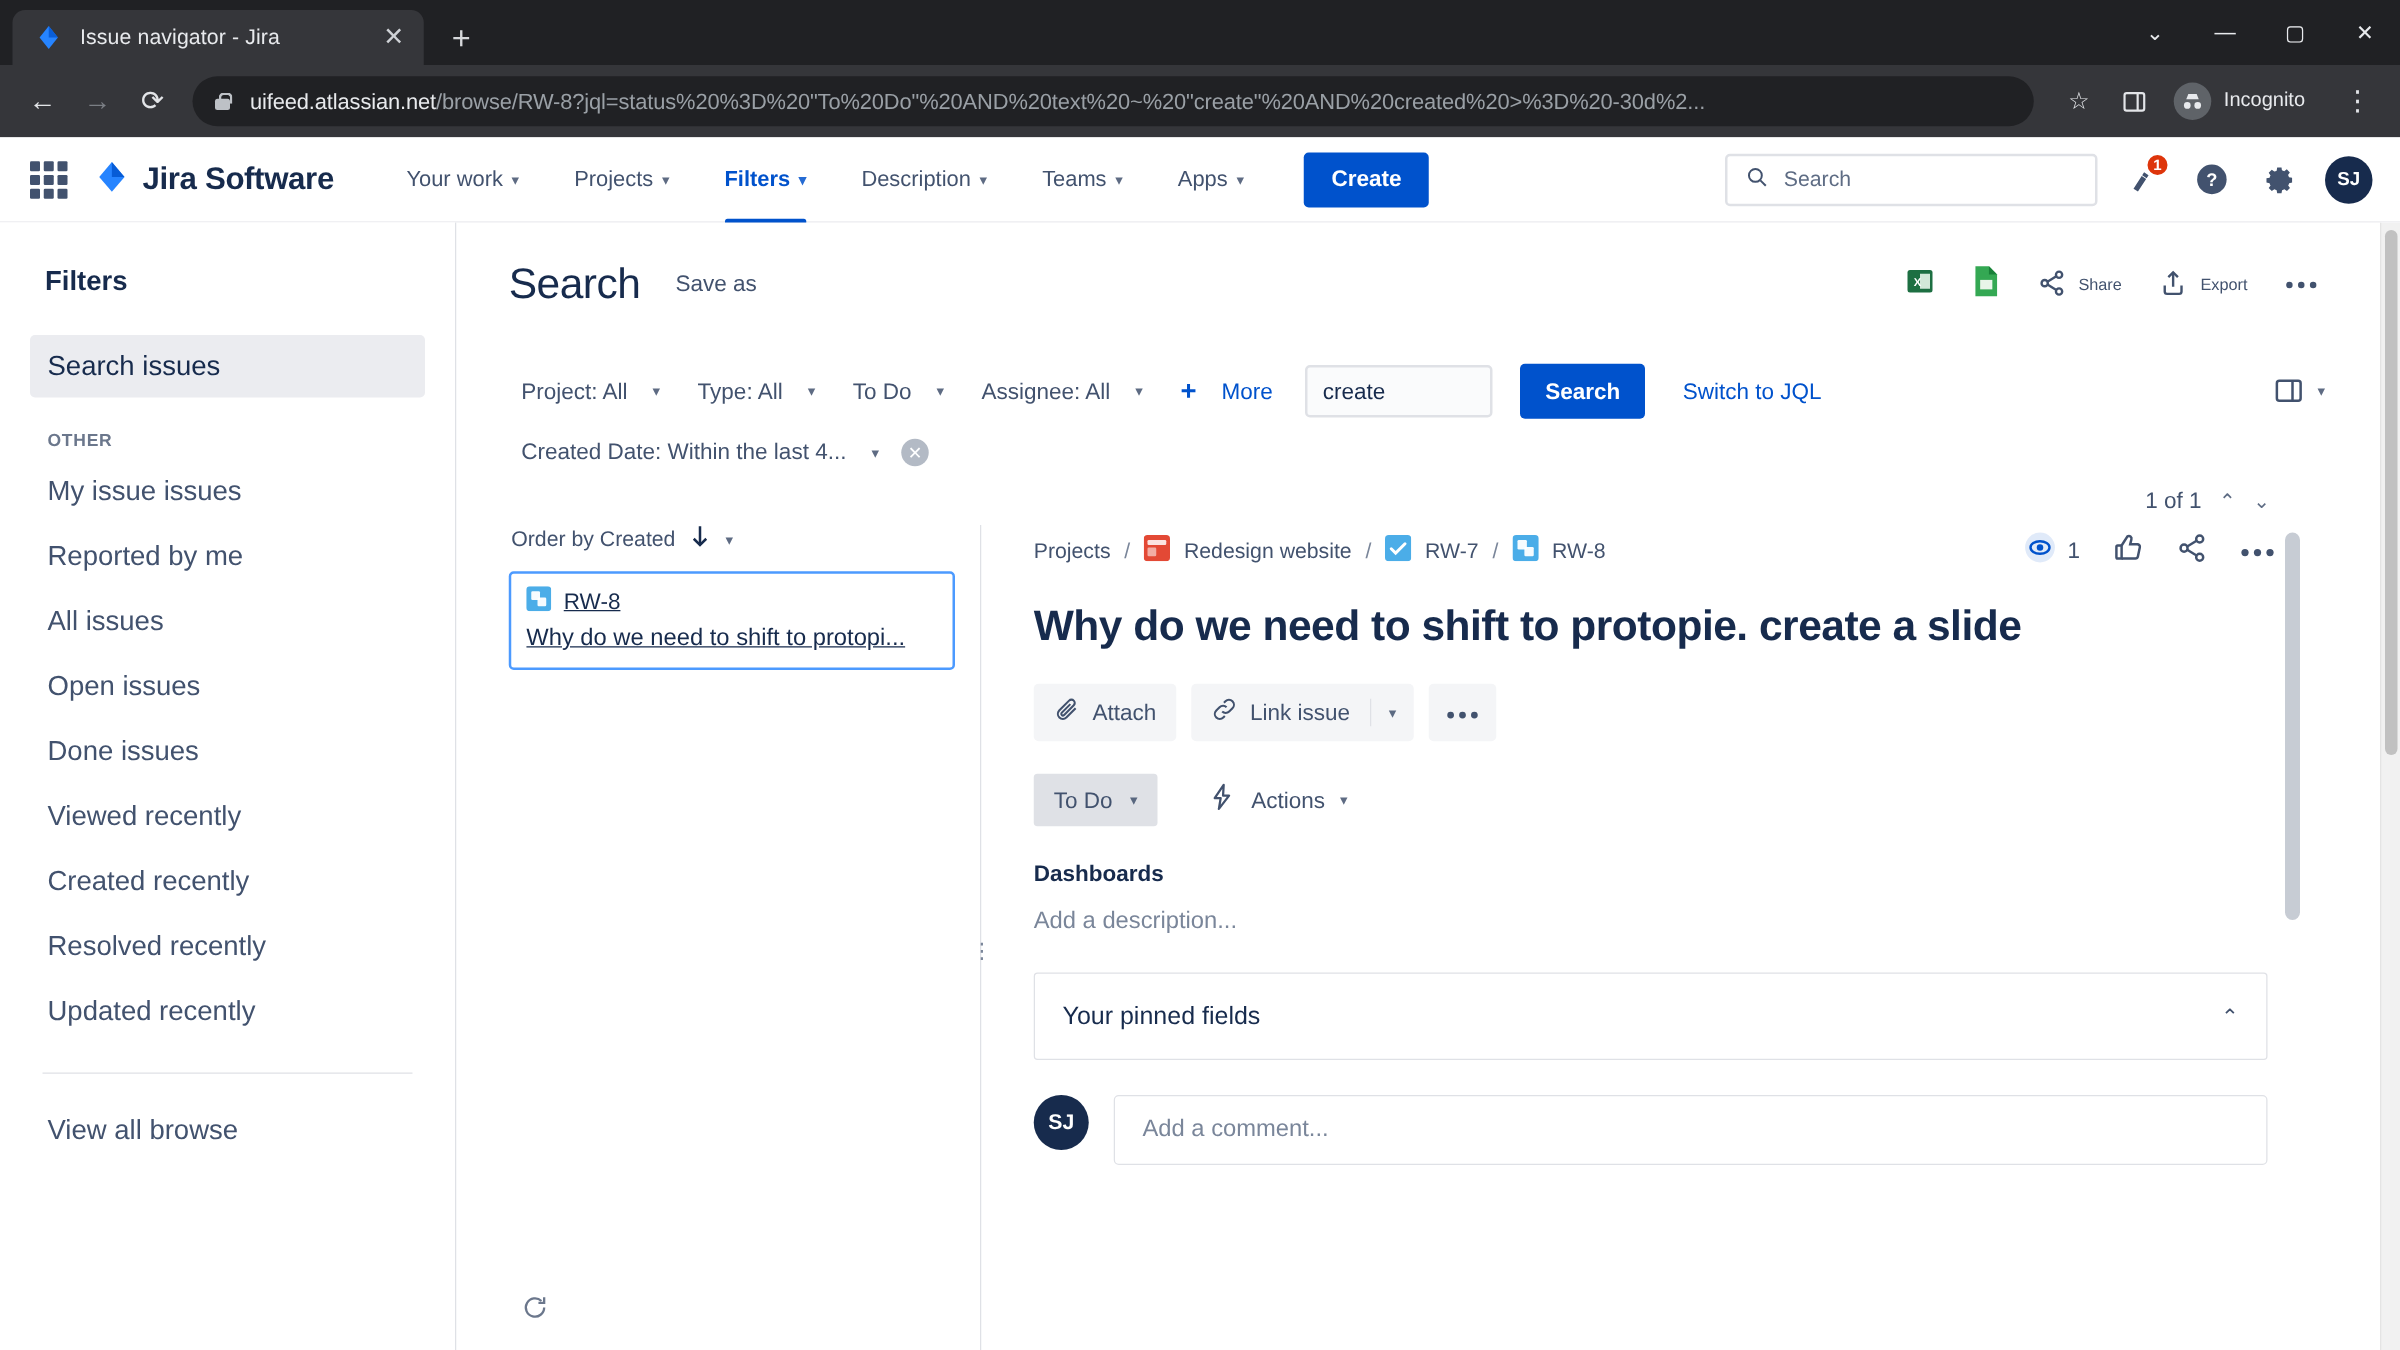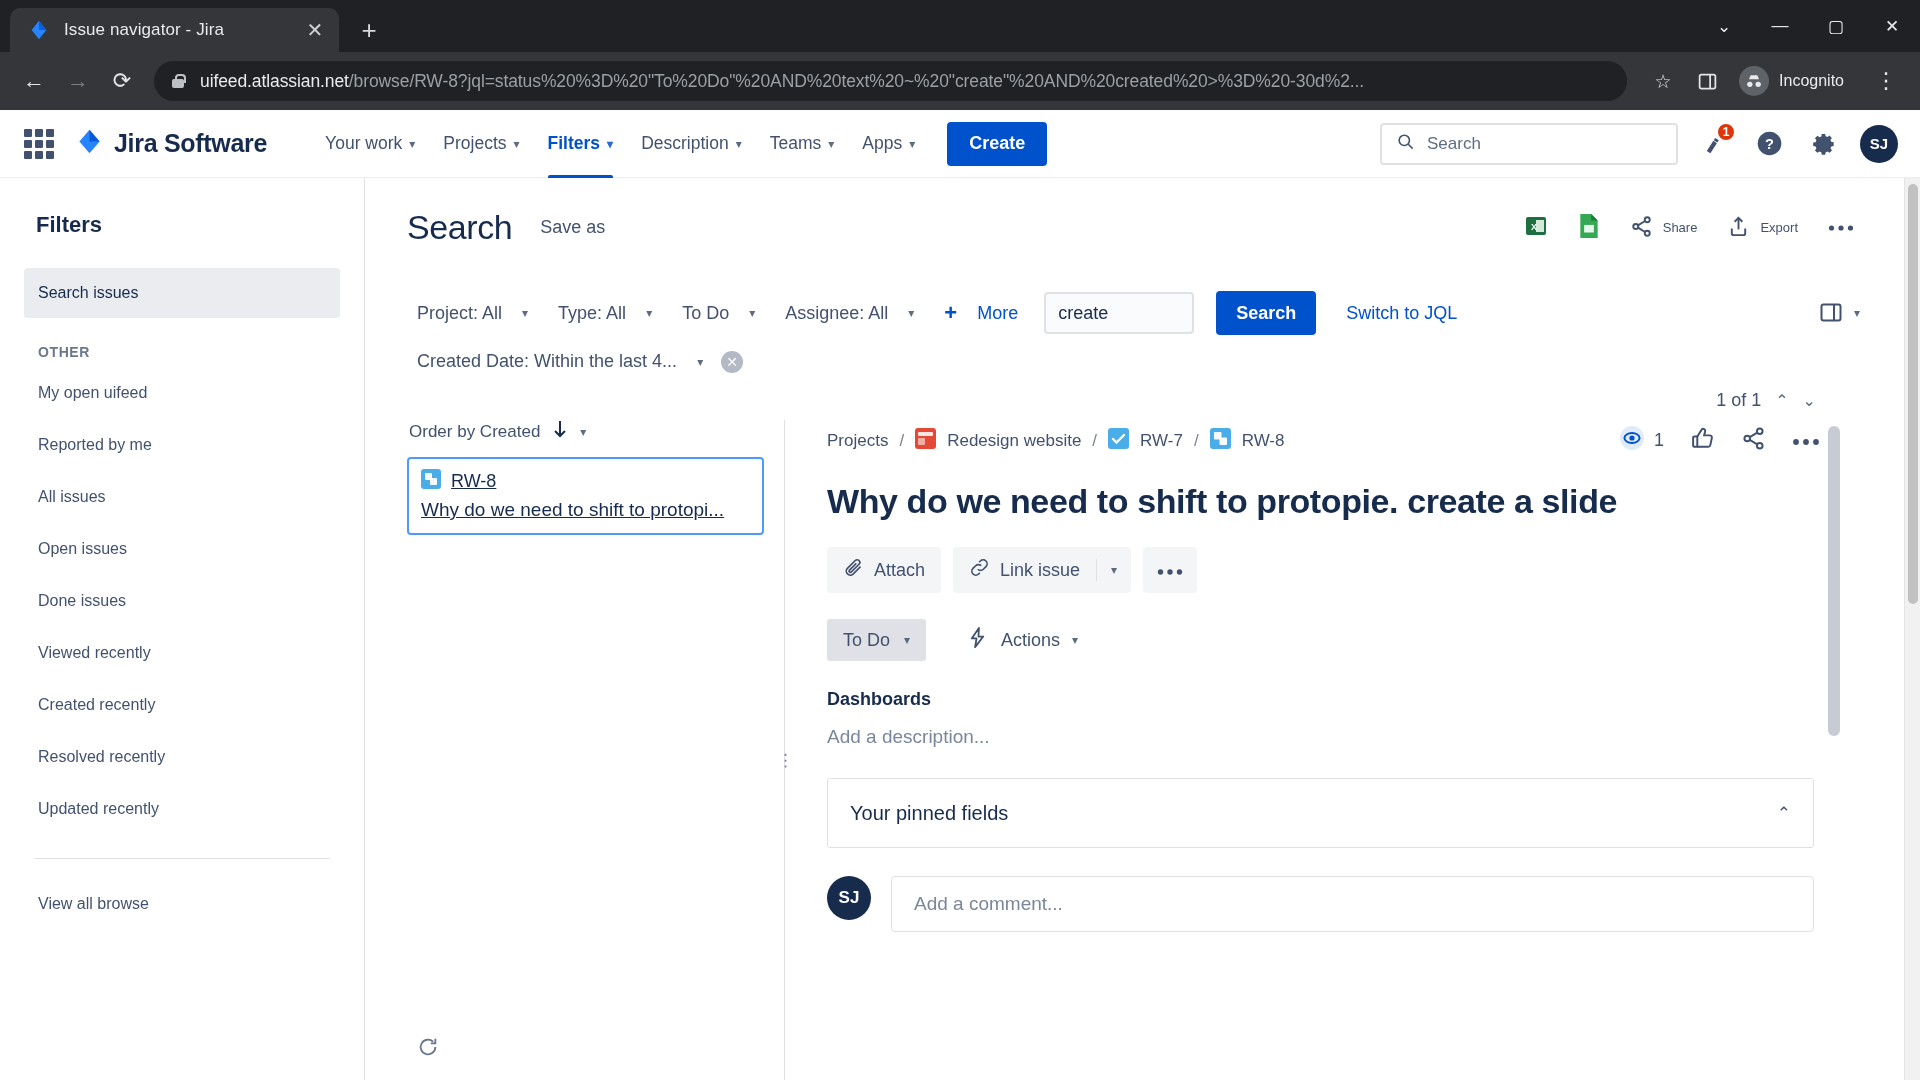--- a/index.html
+++ b/index.html
@@ -119,21 +119,21 @@
     display:flex; align-items:center;
     padding: 0 22px 0 24px;
     border-bottom: 1px solid #ebecf0;
     background:#fff;
   }
   .appswitcher { width: 30px; height:30px; display:grid;
     grid-template-columns: repeat(3,1fr); gap:3px; margin-right: 22px; }
   .appswitcher i { background:#42526e; border-radius:1px; display:block; }
   .brand { display:flex; align-items:center; gap:11px; margin-right: 44px; }
   .brand-text { font-size: 25px; color:#172b4d; font-weight: 600; letter-spacing:-.3px; }
-  .navitems { display:flex; align-items:center; gap: 0px; height:68px; }
+  .navitems { display:flex; align-items:center; gap: 16px; height:68px; }
   .navitem {
     display:flex; align-items:center; gap:7px;
     font-size: 17.5px; color:#42526e;
     padding: 0 14px; height: 68px; position:relative;
   }
   .navitem.active { color:#0052cc; font-weight:600; }
   .navitem.active::after {
     content:""; position:absolute; left:14px; right:14px; bottom:0; height:3px;
     background:#0052cc; border-radius:2px 2px 0 0;
   }
@@ -174,21 +174,21 @@
     width: 365px; flex:0 0 365px;
     background:#fff;
     border-right: 1px solid #dfe1e6;
     padding: 28px 24px 0 24px;
     overflow:hidden;
   }
   .sb-title { font-size: 22px; color:#172b4d; font-weight:600; margin: 6px 0 30px 12px; }
   .sb-item {
     height: 50px; display:flex; align-items:center;
     padding: 0 14px; border-radius:4px;
-    font-size: 16px; color:#42526e;
+    font-size: 22px; color:#42526e;
     margin-bottom: 2px;
   }
   .sb-item.selected { background:#ebecf0; color:#172b4d; }
   .sb-section {
     font-size: 14px; font-weight:700; color:#6b778c;
     letter-spacing:.6px; margin: 26px 0 8px 14px;
   }
   .sb-divider { height:1px; background:#dfe1e6; margin: 24px 10px 20px 10px; }
 
   
@@ -467,21 +467,21 @@
 
     <div class="body">
 
       <div class="sidebar">
         <div class="sb-title">Filters</div>
         <div class="sb-item selected">
           <span>Search issues</span>
         </div>
         <div class="sb-section">OTHER</div>
         <div class="sb-item">
-            <span>My open uifeed</span>
+            <span>My issue issues</span>
           </div>
         <div class="sb-item">
             <span>Reported by me</span>
           </div>
         <div class="sb-item">
             <span>All issues</span>
           </div>
         <div class="sb-item">
             <span>Open issues</span>
           </div>

